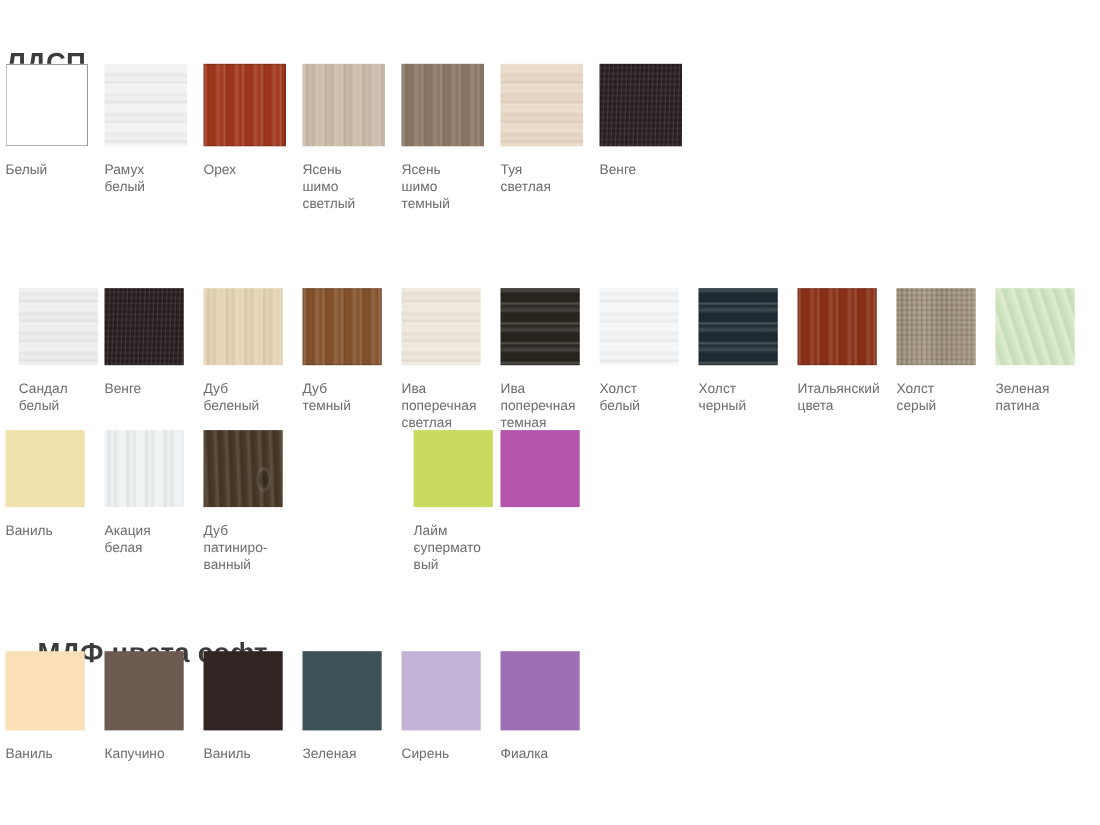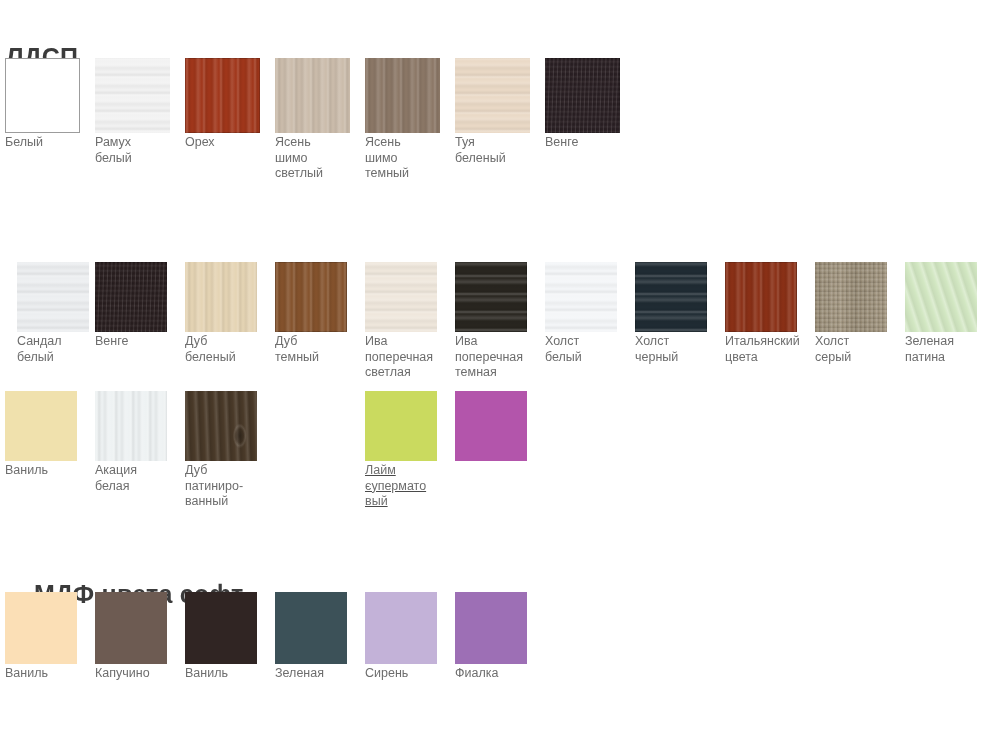--- a/index.html
+++ b/index.html
@@ -52,21 +52,21 @@
     background-repeat: repeat;
   }
   .swatch.bordered {
     box-shadow: inset 0 0 0 1px #9c9c9c;
   }
   .swatch.edge {
     box-shadow: inset 0 0 0 1px rgba(0,0,0,0.18);
   }
 
   .swatch-label {
-    margin-top: 2px;
+    margin-top: 14px;
     font-size: 12.5px;
     line-height: 15.5px;
     color: #6d6d6d;
     font-weight: 400;
     white-space: pre-line;
     width: 84px;
   }
 
   
   .grain-v::after,
@@ -193,21 +193,21 @@
       </div>
       <div class="swatch-cell" style="left: 365px;">
         <div class="swatch grain-v" style="width: 75px; height: 75px; background: rgb(139, 119, 102);"></div>
         <div class="swatch-label">Ясень
 шимо
 темный</div>
       </div>
       <div class="swatch-cell" style="left: 455px;">
         <div class="swatch grain-h" style="width: 75px; height: 75px; background: rgb(234, 217, 198);"></div>
         <div class="swatch-label">Туя
-беленый</div>
+светлая</div>
       </div>
       <div class="swatch-cell" style="left: 545px;">
         <div class="swatch edge grain-fine" style="width: 75px; height: 75px; background: rgb(43, 32, 36);"></div>
         <div class="swatch-label">Венге</div>
       </div>
     </div>
 
   <div class="swatch-row" id="row-mdf-1" style="top:262px;">
       <div class="swatch-cell" style="left: 17px;">
         <div class="swatch grain-h" style="width: 72px; height: 70px; background: rgb(236, 238, 240);"></div>
@@ -279,21 +279,21 @@
       <div class="swatch-cell" style="left: 185px;">
         <div class="swatch grain-knot" style="width: 72px; height: 70px; background: rgb(74, 58, 41);"></div>
         <div class="swatch-label">Дуб
 патиниро-
 ванный</div>
       </div>
       <div class="swatch-cell" style="left: 275px;">
         <div class="swatch grain-plain" style="width: 72px; height: 70px; background: transparent; box-shadow: none;"></div>
         <div class="swatch-label"></div>
       </div>
-      <div class="swatch-cell" style="left: 365px; text-decoration: underline;">
+      <div class="swatch-cell" style="left: 376px;">
         <div class="swatch grain-plain" style="width: 72px; height: 70px; background: rgb(202, 218, 95);"></div>
         <div class="swatch-label">Лайм
 єупермато
 вый</div>
       </div>
       <div class="swatch-cell" style="left: 455px;">
         <div class="swatch grain-plain" style="width: 72px; height: 70px; background: rgb(179, 85, 171);"></div>
       </div>
     </div>
 

